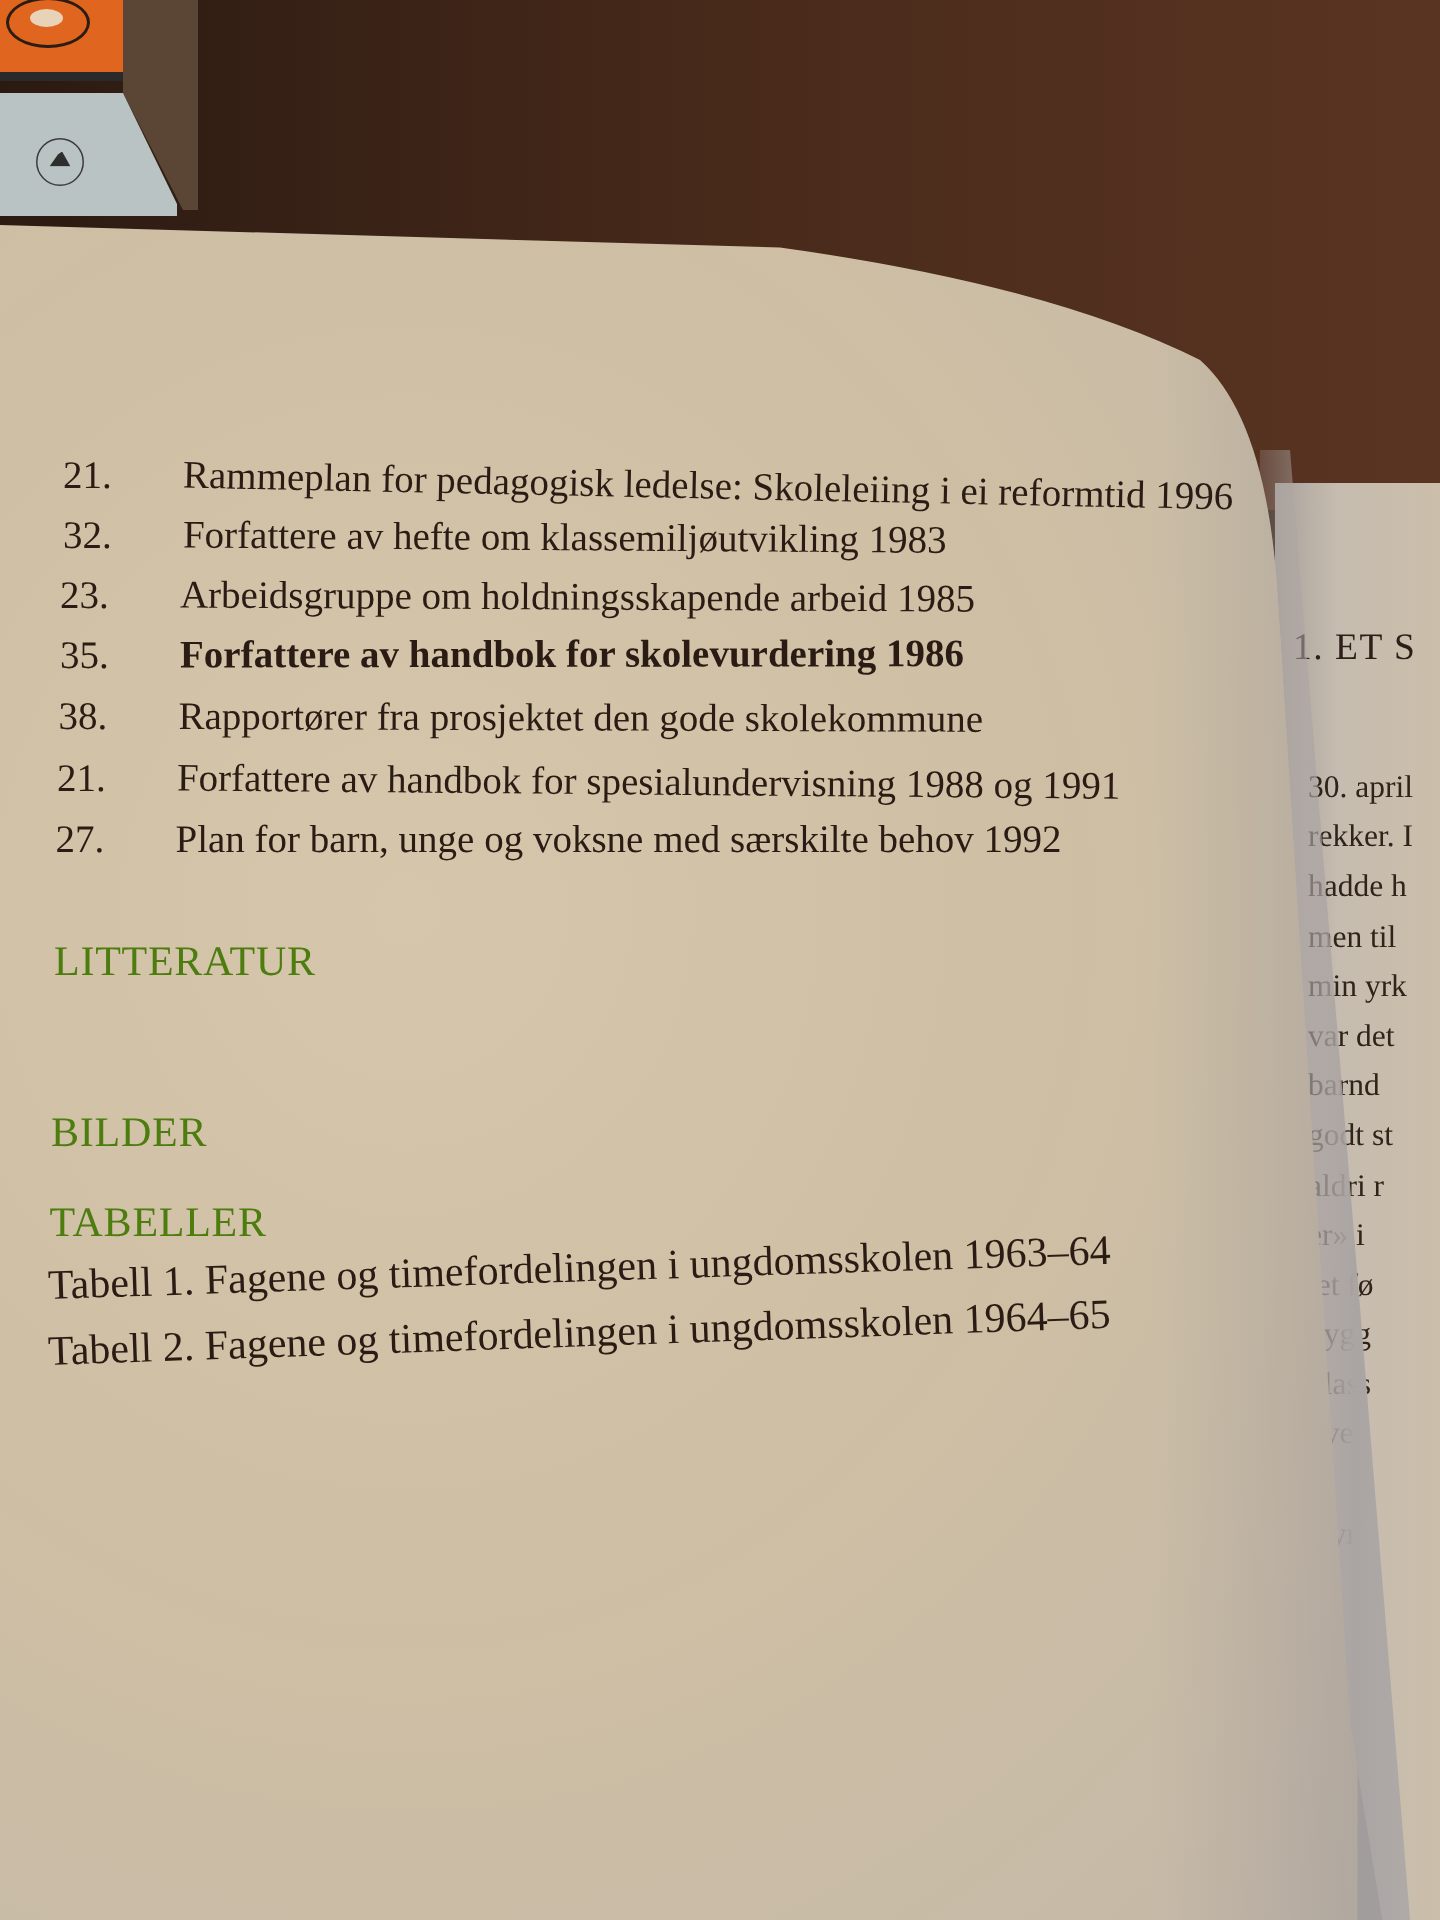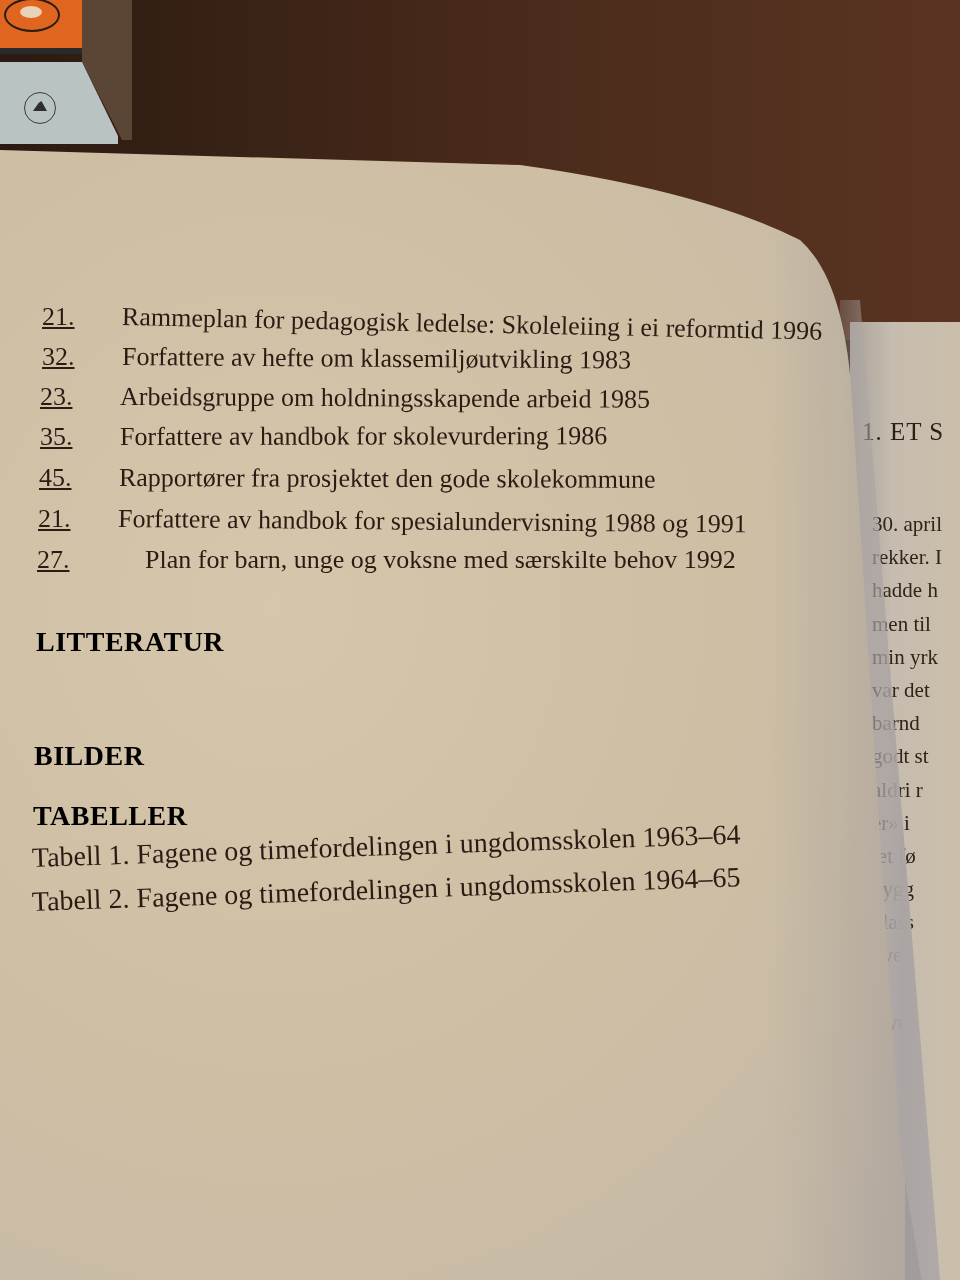--- a/index.html
+++ b/index.html
@@ -68,24 +68,24 @@
     clip-path: path('M0 0 L520 15 Q700 40 800 90 Q845 130 852 250 L900 1000 L948 1290 L0 1290 Z');
   }
   .page-edge {
     position:absolute; left:0; top:150px; width:960px; height:1140px; pointer-events:none;
     background: linear-gradient(90deg, rgba(0,0,0,0) 0%, rgba(0,0,0,0) 80%, rgba(150,145,148,0.45) 95%);
     clip-path: path('M0 0 L520 15 Q700 40 800 90 Q845 130 852 250 L900 1000 L948 1290 L0 1290 Z');
   }
 
   .list { position:absolute; left:0; top:0; width:960px; }
   .row { position:absolute; color:#2a1c14; font-size:26px; white-space:nowrap; }
-  .num { position:absolute; left:0;text-decoration:underline; }
+  .num { position:absolute; left:0; }
   .txt { position:absolute; left:80px; }
 
-  .section-heading { position:absolute; color:#000000; font-size:28px; letter-spacing:0.5px; white-space:nowrap;font-weight:bold; }
+  .section-heading { position:absolute; color:#4d7c0f; font-size:28px; letter-spacing:0.5px; white-space:nowrap; }
   .table-item { position:absolute; color:#2a1c14; font-size:28px; white-space:nowrap; transform-origin:left center; }
 </style>
 </head>
 <body>
 
 <div class="table-surface"></div>
 
 <div class="box">
   <div class="box-orange">
     <div class="box-logo"></div>
@@ -135,33 +135,33 @@
   <div class="row" style="left:42px; top:342px;">
     <span class="num">32.</span>
     <span class="txt" style="transform:rotate(0.4deg); transform-origin:left center; display:inline-block;">Forfattere av hefte om klassemiljøutvikling 1983</span>
   </div>
   <div class="row" style="left:40px; top:382px;">
     <span class="num">23.</span>
     <span class="txt" style="transform:rotate(0.3deg); transform-origin:left center; display:inline-block;">Arbeidsgruppe om holdningsskapende arbeid 1985</span>
   </div>
   <div class="row" style="left:40px; top:422px;">
     <span class="num">35.</span>
-    <span class="txt" style="transform:rotate(-0.1deg); transform-origin:left center; display:inline-block;">Forfattere av handbok for skolevurdering 1986</span>
+    <span class="txt" style="transform:rotate(-0.1deg); transform-origin:left center; display:inline-block;font-weight:bold;">Forfattere av handbok for skolevurdering 1986</span>
   </div>
   <div class="row" style="left:39px; top:463px;">
-    <span class="num">45.</span>
+    <span class="num">38.</span>
     <span class="txt" style="transform:rotate(0.2deg); transform-origin:left center; display:inline-block;">Rapportører fra prosjektet den gode skolekommune</span>
   </div>
   <div class="row" style="left:38px; top:504px;">
     <span class="num">21.</span>
     <span class="txt" style="transform:rotate(0.5deg); transform-origin:left center; display:inline-block;">Forfattere av handbok for spesialundervisning 1988 og 1991</span>
   </div>
   <div class="row" style="left:37px; top:545px;">
     <span class="num">27.</span>
-    <span class="txt" style="transform:rotate(0deg); transform-origin:left center; display:inline-block;margin-left:28px;">Plan for barn, unge og voksne med særskilte behov 1992</span>
+    <span class="txt" style="transform:rotate(0deg); transform-origin:left center; display:inline-block;">Plan for barn, unge og voksne med særskilte behov 1992</span>
   </div>
 </div>
 
 <div class="section-heading" style="left:36px; top:626px;">LITTERATUR</div>
 <div class="section-heading" style="left:34px; top:740px;">BILDER</div>
 <div class="section-heading" style="left:33px; top:800px;">TABELLER</div>
 
 <div class="table-item" style="left:32px; top:842px; transform:rotate(-1.9deg);">Tabell 1. Fagene og timefordelingen i ungdomsskolen 1963–64</div>
 <div class="table-item" style="left:32px; top:886px; transform:rotate(-2.0deg);">Tabell 2. Fagene og timefordelingen i ungdomsskolen 1964–65</div>
 

